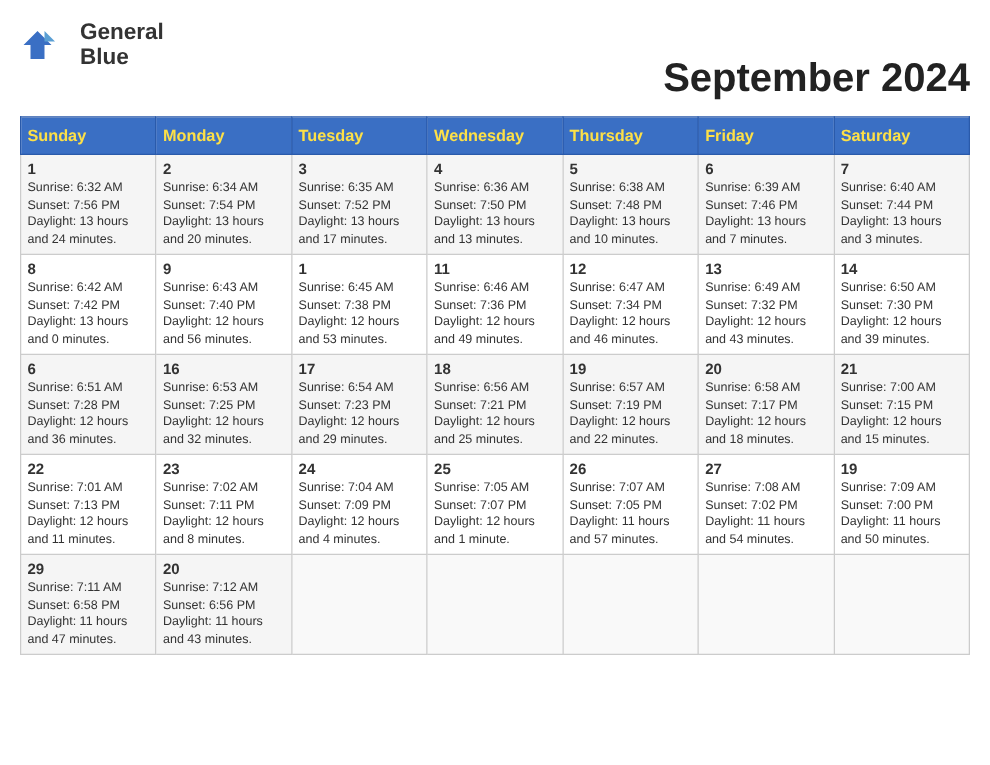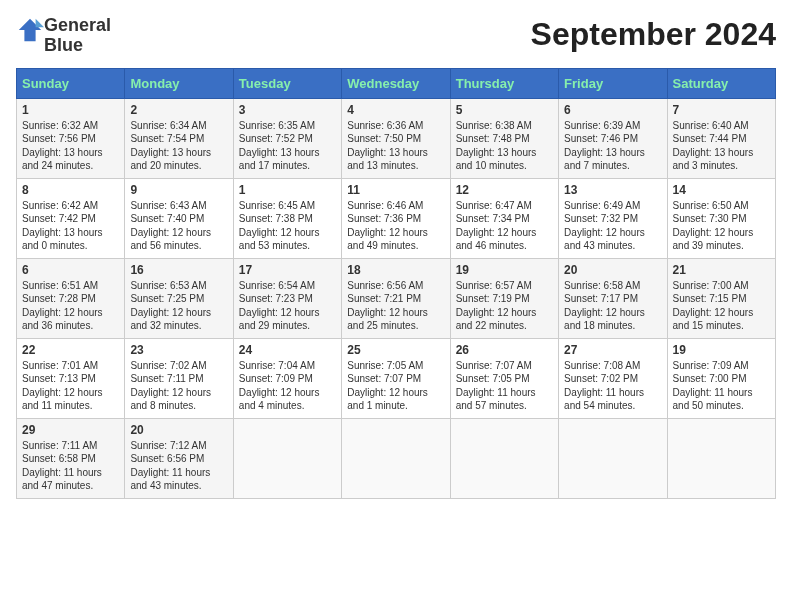--- a/index.html
+++ b/index.html
@@ -11,52 +11,54 @@
       padding: 16px;
     }
     .header-area {
       display: flex;
       justify-content: space-between;
       align-items: flex-start;
       margin-bottom: 12px;
     }
     .logo {
       display: flex;
-      gap: 0;
+      align-items: center;
+      gap: 20px;
     }
     .logo-text {
       font-size: 18px;
       font-weight: bold;
       color: #333;
       line-height: 1.1;
     }
     .logo-text span { display: block; }
     .logo-icon {
       width: 28px;
       height: 28px;
     }
     .title-area {
       text-align: right;
+      margin-top: 28px;
     }
     .month-year {
       font-size: 32px;
       font-weight: bold;
       color: #222;
     }
     .location {
       font-size: 16px;
       color: #444;
     }
     table {
       width: 100%;
       border-collapse: collapse;
     }
     thead th {
       background-color: #3a6fc4;
-      color: #86efac;
+      color: #fde047;
       font-size: 13px;
       font-weight: bold;
       padding: 7px 5px;
       text-align: left;
       border: 1px solid #2a5aaa;
     }
     tbody td {
       border: 1px solid #ccc;
       vertical-align: top;
       padding: 4px 5px;

